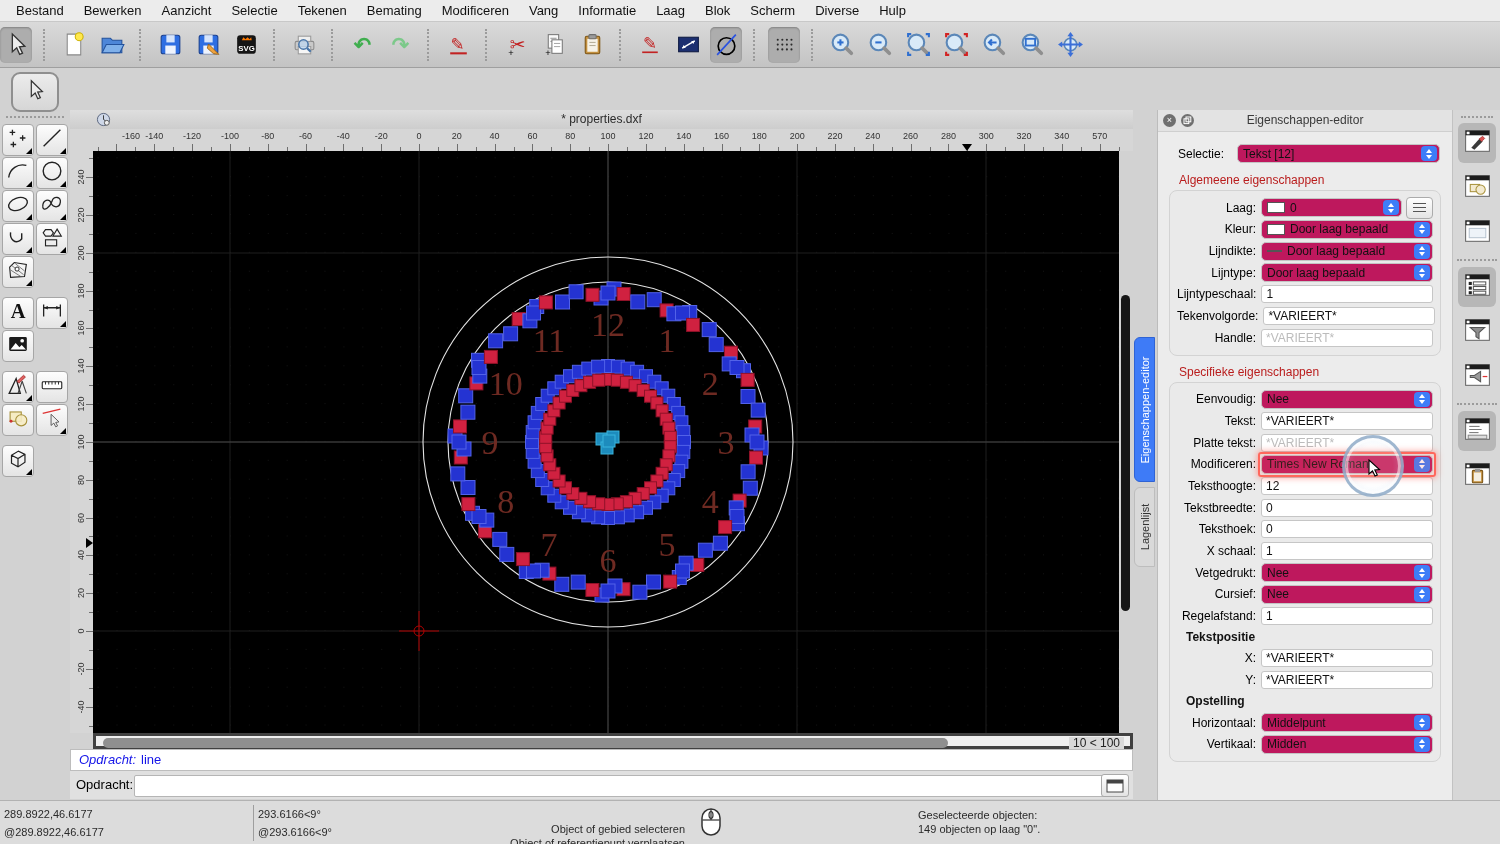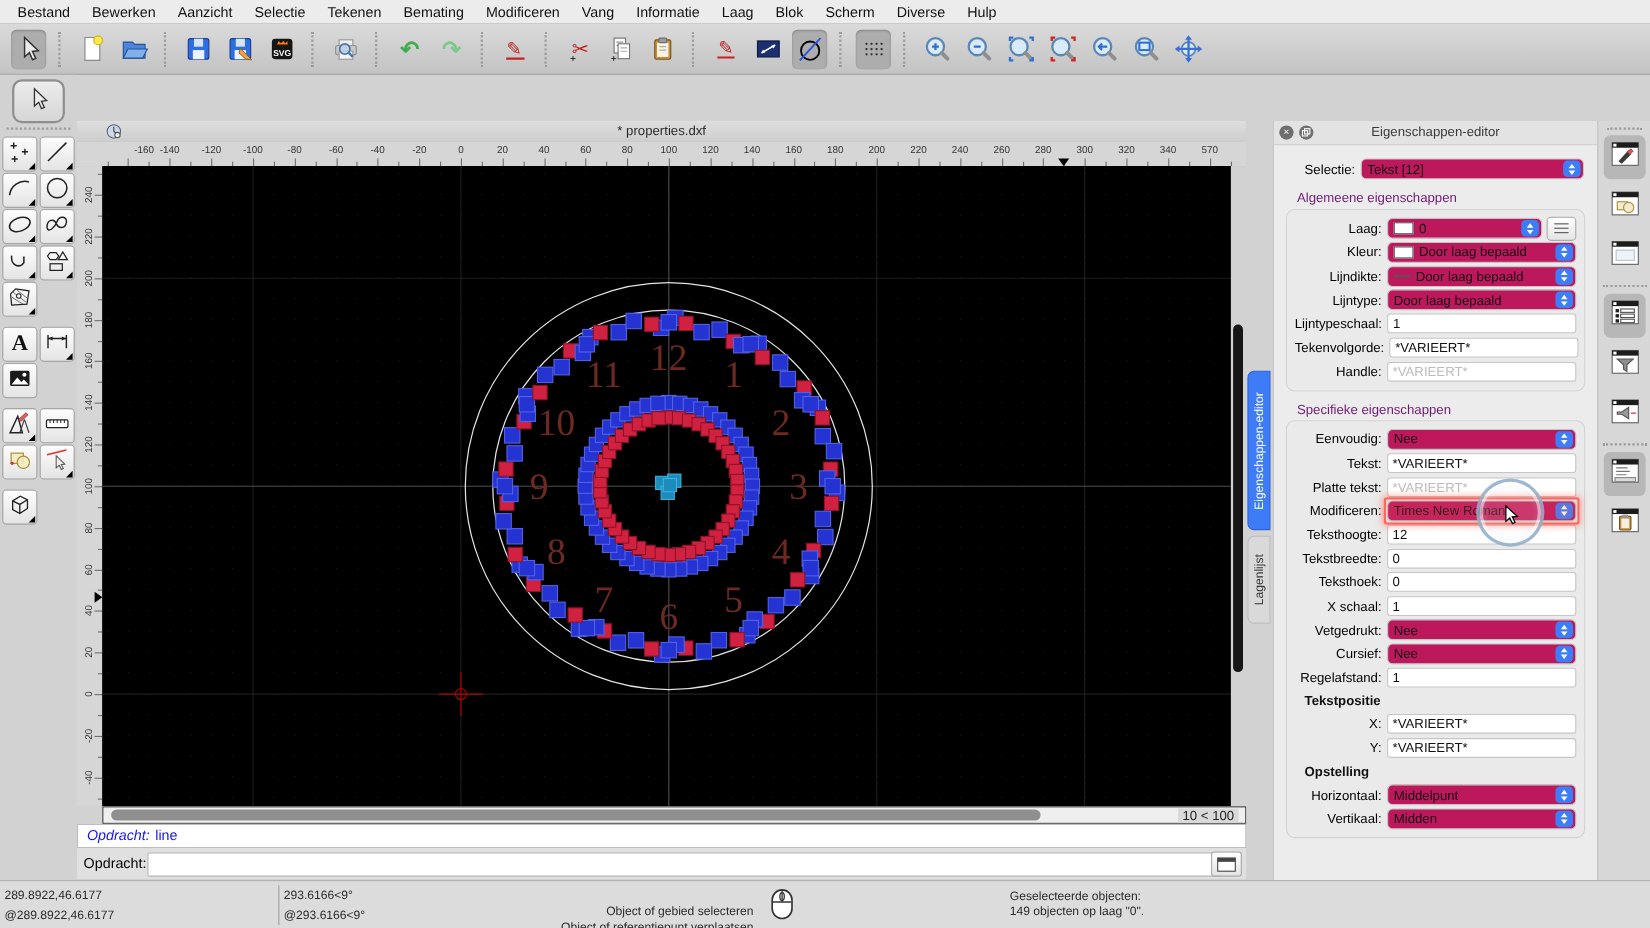--- a/index.html
+++ b/index.html
@@ -5,21 +5,21 @@
   html,body{margin:0;padding:0;background:#b0b0b0;}
   #app{position:relative;width:1500px;height:844px;background:#d2d2d2;overflow:hidden;
        font-family:"Liberation Sans",sans-serif;color:#111;-webkit-user-select:none;}
   
   #menubar{position:absolute;left:0;top:0;width:1500px;height:22px;background:#ececec;
            border-bottom:1px solid #c8c8c8;white-space:nowrap;padding-left:6px;box-sizing:border-box;}
   .menu-item{display:inline-block;padding:0 10px;font-size:13px;line-height:21px;color:#111;}
   
   #toolbar{position:absolute;left:0;top:22px;width:1500px;height:46px;
            background:linear-gradient(#dadada,#c3c3c3);border-bottom:1px solid #9f9f9f;
-           display:flex;align-items:center;padding-left:10px;box-sizing:border-box;gap:6px;}
+           display:flex;align-items:center;box-sizing:border-box;gap:6px;}
   .tb-btn{width:32px;height:36px;border-radius:5px;display:flex;align-items:center;justify-content:center;flex:none;}
   .tb-btn.pressed{background:#adadad;box-shadow:inset 0 1px 2px rgba(0,0,0,.25);}
   .tb-ic,.tb-ic svg{width:27px;height:27px;display:block;}
   .tb-sep{width:2px;height:32px;border-left:2px dotted #9b9b9b;margin:0 5px;flex:none;}
   
   #palette{position:absolute;left:0;top:68px;width:70px;height:732px;background:#d2d2d2;}
   #select-tool-btn{position:absolute;left:11px;top:4px;width:44px;height:36px;border:2px solid #8f8f8f;
                    border-radius:9px;background:linear-gradient(#ececec,#d6d6d6);
                    display:flex;align-items:center;justify-content:center;}
   #select-tool-btn svg{width:24px;height:24px;}
@@ -47,21 +47,21 @@
   #vruler{position:absolute;left:70px;top:151px;width:23px;height:582px;background:#d6d6d6;overflow:hidden;}
   .vlabel{position:absolute;left:0;width:22px;height:10px;font-size:9px;color:#333;text-align:center;
           transform:rotate(-90deg);}
   .vtick{position:absolute;right:0;height:1px;background:#6f6f6f;}
   .vmarker{position:absolute;right:0;width:0;height:0;border-top:5px solid transparent;
            border-bottom:5px solid transparent;border-left:7px solid #000;transform:translateY(-5px);}
   #canvas{position:absolute;left:93px;top:151px;width:1026px;height:582px;background:#000;}
   #canvas svg{display:block;}
   #vscroll{position:absolute;left:1119px;top:151px;width:14px;height:582px;background:#d2d2d2;}
   #vscroll .thumb{position:absolute;left:2px;top:144px;width:9px;height:316px;background:#161616;border-radius:5px;}
-  #hscroll{position:absolute;left:93px;top:733px;width:1040px;height:16px;background:#efefef;border:1px solid #404040;box-sizing:border-box;}
+  #hscroll{position:absolute;left:93px;top:733px;width:1040px;height:16px;background:#efefef;border:3px solid #404040;box-sizing:border-box;}
   #hscroll .thumb{position:absolute;left:7px;top:2px;width:845px;height:10px;background:#8f8f8f;border-radius:5px;}
   #zoom-indicator{position:absolute;right:6px;top:1px;font-size:12px;color:#222;background:#d9d9d9;padding:0 4px;line-height:13px;}
   
   #cmd-history{position:absolute;left:70px;top:749px;width:1063px;height:22px;background:#fff;
                border:1px solid #bdbdbd;box-sizing:border-box;font-size:13px;line-height:20px;padding-left:8px;}
   #cmd-history .lbl{color:#1414e8;font-style:italic;}
   #cmd-history .val{color:#1414e8;margin-left:5px;}
   #cmd-row{position:absolute;left:70px;top:771px;width:1063px;height:28px;background:#e0e0e0;}
   #cmd-row .lbl{position:absolute;left:6px;top:6px;font-size:13px;color:#000;}
   #cmd-input{position:absolute;left:64px;top:4px;width:970px;height:18px;background:#fff;
@@ -79,22 +79,22 @@
   #panel{position:absolute;left:1157px;top:110px;width:295px;height:690px;background:#ececec;
          border-left:1px solid #bcbcbc;box-sizing:border-box;font-size:12px;}
   #panel-header{position:absolute;left:0;top:0;width:100%;height:21px;background:#e3e3e3;border-bottom:1px solid #cfcfcf;}
   #panel-title{position:absolute;left:0;right:0;top:3px;text-align:center;font-size:12px;color:#3a3a3a;}
   .ph-btn{position:absolute;top:4px;width:13px;height:13px;border-radius:50%;background:#6f6f6f;color:#fff;
           display:flex;align-items:center;justify-content:center;font-size:9px;line-height:13px;}
   #ph-close{left:5px;}
   #ph-float{left:23px;}
   #panel-body{position:absolute;left:0;top:21px;right:0;bottom:0;overflow:hidden;}
   #selectie-row{display:flex;align-items:center;margin:12px 12px 0 12px;height:21px;}
-  #selectie-row .plabel{width:62px;}
-  .sec-label{font-size:12px;color:#701a75;margin:9px 0 3px 21px;}
+  #selectie-row .plabel{width:62px;text-align:center;}
+  .sec-label{font-size:12px;color:#b91c1c;margin:9px 0 3px 21px;}
   .groupbox{border:1px solid #d3d3d3;border-radius:8px;background:#eaeaea;margin:0 11px;padding:5px 7px;}
   .prow{display:flex;align-items:center;height:20px;margin:1.7px 0;position:relative;}
   .plabel{flex:1;text-align:right;padding-right:5px;font-size:12px;color:#000;white-space:nowrap;}
   .pctrl{width:172px;flex:none;display:flex;align-items:center;}
   .pheader{font-weight:bold;font-size:12px;height:19px;display:flex;align-items:center;padding-left:9px;}
   .dropdown{flex:1;height:19px;background:#be185d;border:1px solid #c4c4c4;border-radius:5px;
             display:flex;align-items:center;padding:0 2px 0 5px;box-sizing:border-box;min-width:0;}
   .dval{white-space:nowrap;overflow:hidden;}
   .stepper{margin-left:auto;width:16px;height:15px;background:#3d7df8;border-radius:4px;position:relative;flex:none;}
   .stepper::before{content:'';position:absolute;left:4.5px;top:2.5px;border-left:3.5px solid transparent;

